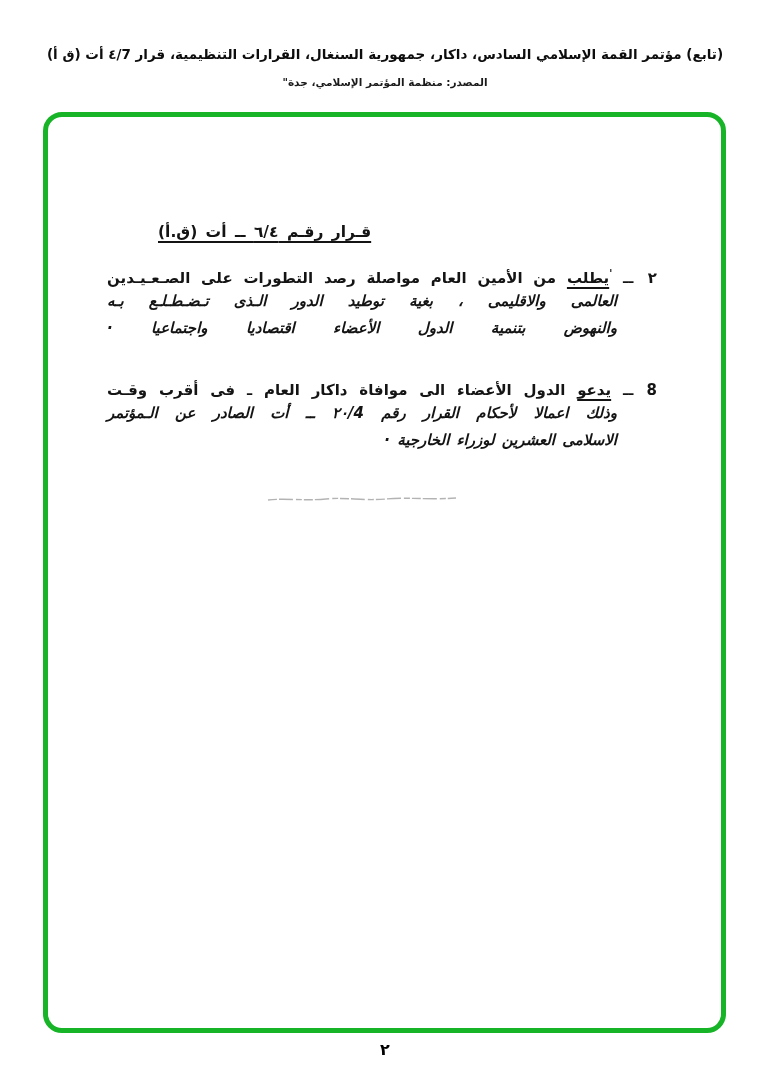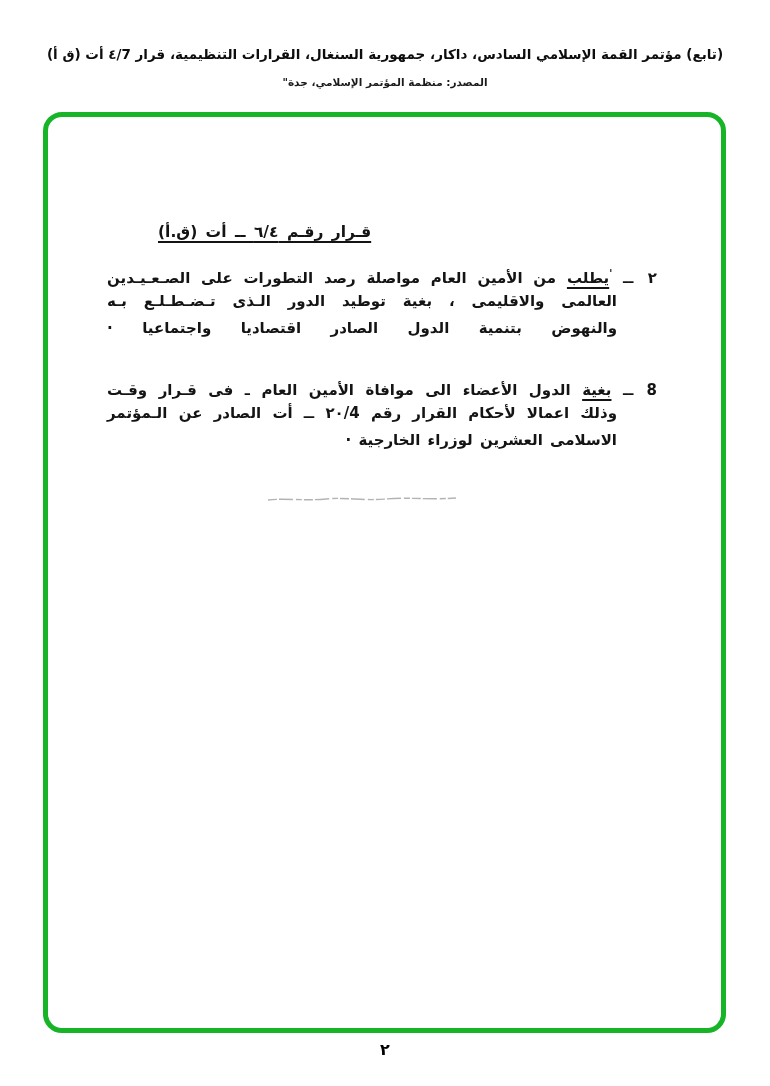--- a/index.html
+++ b/index.html
@@ -47,21 +47,21 @@
     direction:rtl;
     font-size:15px; font-weight:bold; color:#141414;
     word-spacing:2px;
   }
   .para + .para { margin-top:31px; }
   .line {
     height:27px; line-height:22px;
     white-space:nowrap;
     text-align:justify; text-align-last:justify;
   }
-  .line.cont { padding-right:40px; }
+  .line.cont { padding-right:40px;font-style:italic; }
   .line.short { text-align:right; text-align-last:right; }
   .num { display:inline-block; min-width:34px; }
   .kw {
     text-decoration:underline;
     text-underline-offset:4px;
     text-decoration-thickness:1.5px;
   }
   .lead {
     font-size:10px; vertical-align:super;
   }
@@ -92,28 +92,28 @@
 
     <div class="doc-body">
 
       <div class="para">
         <div class="line first">
           <span class="num">٢ ــ</span>
           <span class="lead">'</span><span class="kw">يطلب</span>
           <span>من الأمين العام مواصلة رصد التطورات على الصـعـيـدين</span>
         </div>
         <div class="line cont">العالمى والاقليمى ، بغية توطيد الدور الـذى تـضـطـلـع بـه</div>
-        <div class="line cont">والنهوض بتنمية الدول الصادر اقتصاديا واجتماعيا ·</div>
+        <div class="line cont">والنهوض بتنمية الدول الأعضاء اقتصاديا واجتماعيا ·</div>
       </div>
 
       <div class="para">
         <div class="line first">
           <span class="num">8 ــ</span>
-          <span class="lead"></span><span class="kw">بغية</span>
-          <span>الدول الأعضاء الى موافاة الأمين العام ـ فى قـرار وقـت</span>
+          <span class="lead"></span><span class="kw">يدعو</span>
+          <span>الدول الأعضاء الى موافاة داكار العام ـ فى أقرب وقـت</span>
         </div>
         <div class="line cont">وذلك اعمالا لأحكام القرار رقم ٢٠/4 ــ أت الصادر عن الـمؤتمر</div>
         <div class="line cont short">الاسلامى العشرين لوزراء الخارجية ·</div>
       </div>
 
     </div>
 
     <svg class="scribble" viewBox="0 0 192 10" xmlns="http://www.w3.org/2000/svg">
       <path d="M2,6 C20,4 38,7 60,5 S95,7 120,5 S160,6 190,4" fill="none" stroke="#8c8c8c" stroke-width="1.4" stroke-dasharray="9 2 14 3 6 2"></path>
     </svg>

